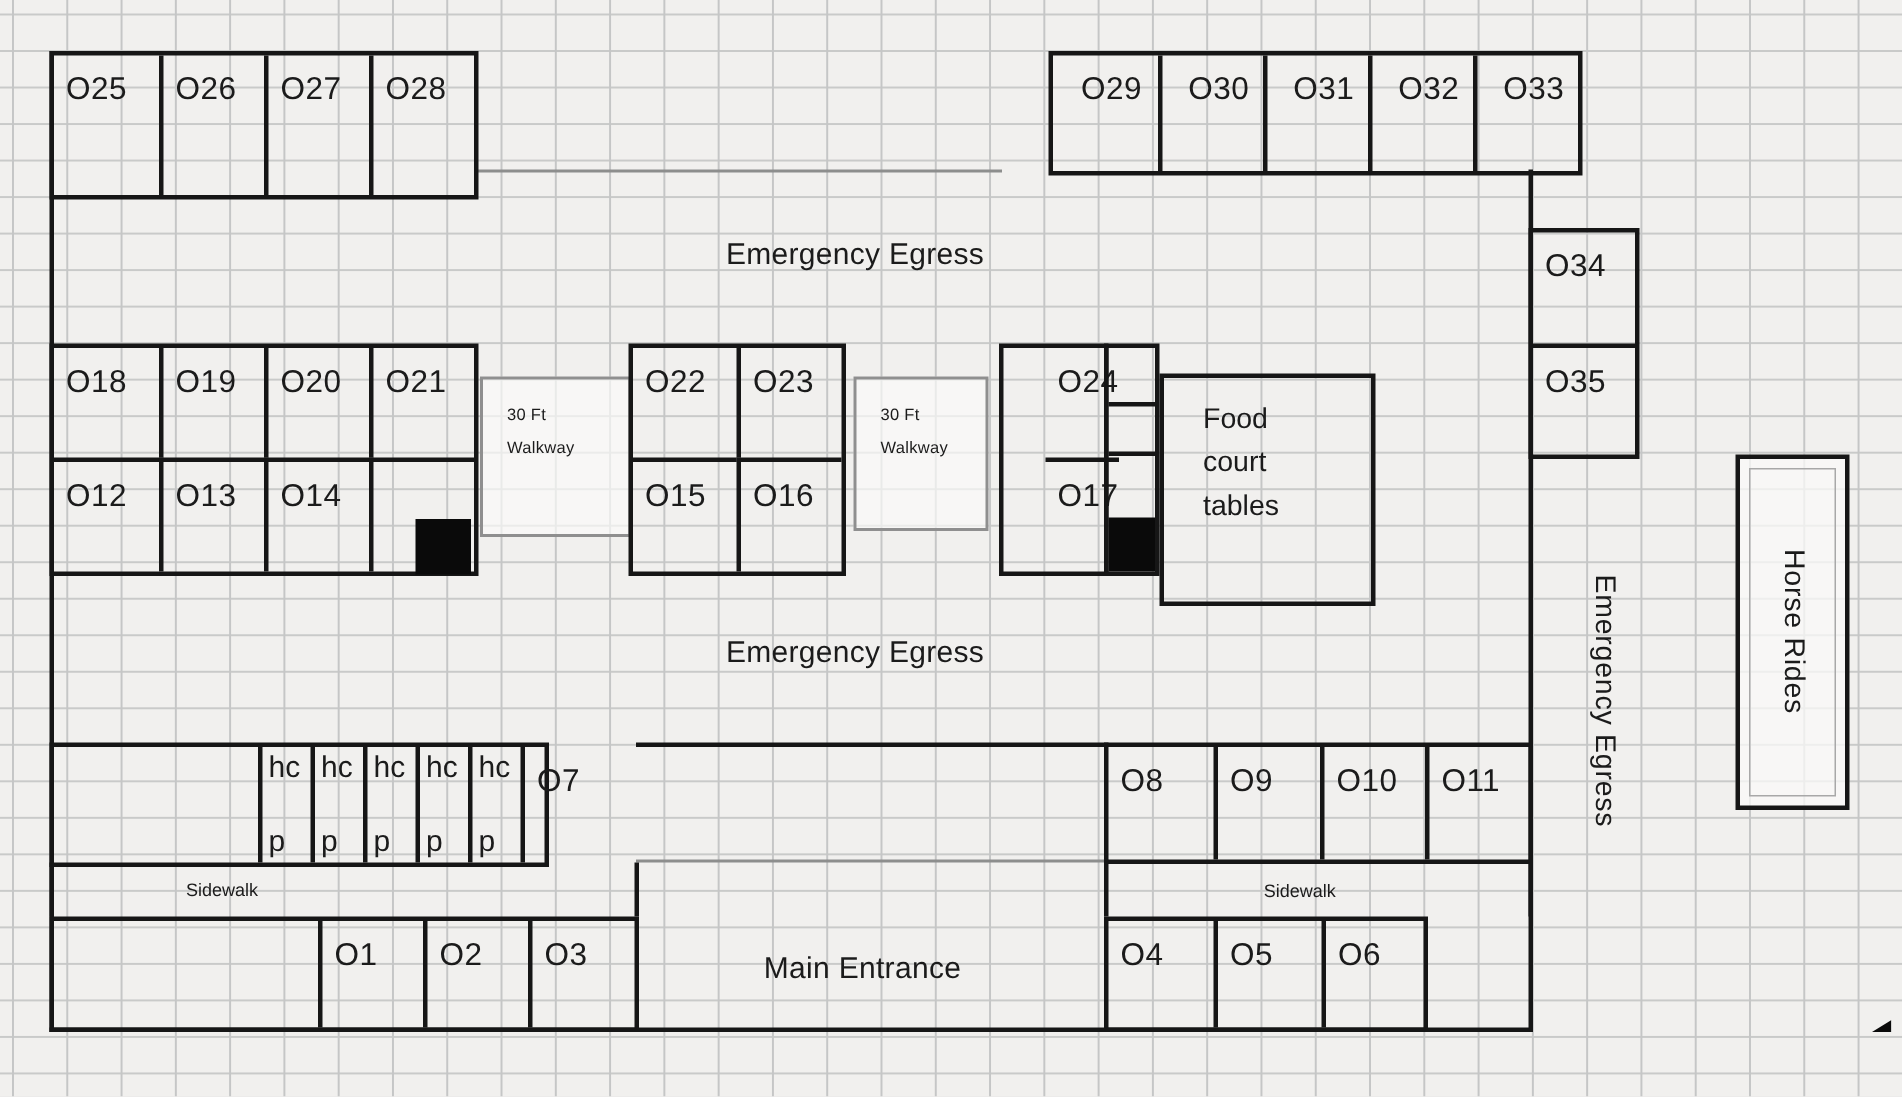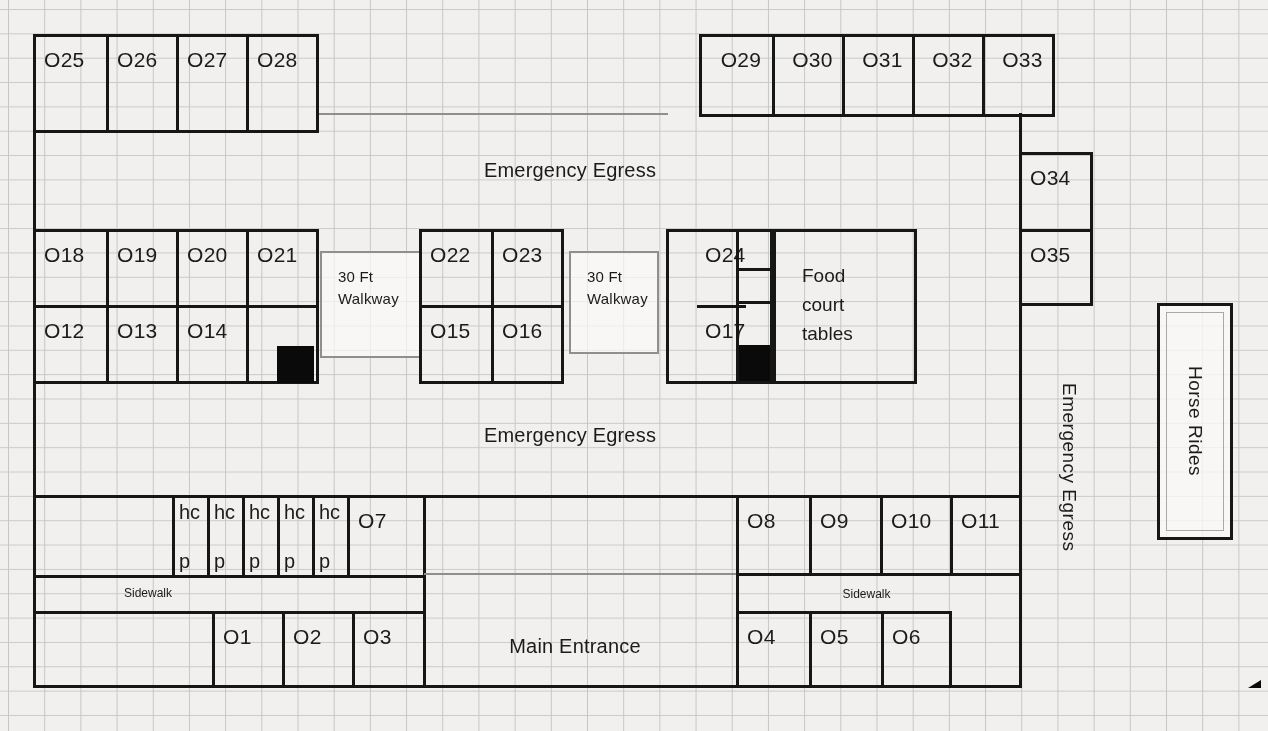--- a/index.html
+++ b/index.html
@@ -20,27 +20,27 @@
   .bl{border-left:3px solid #161616;}
   .bt{border-top:3px solid #161616;}
   .hcell{box-sizing:border-box;display:flex;flex-direction:column;justify-content:space-between;
          padding:3px 2px 2px 4px;font-size:20px;}
   .lbl{position:absolute;font-size:20px;letter-spacing:.2px;}
   .center{text-align:center;}
   .wline{position:absolute;background:#161616;}
   .gline{position:absolute;background:#8d8e8d;}
   .walk{position:absolute;box-sizing:border-box;border:2px solid #8f8f8f;
         background:rgba(251,251,249,.68);padding:13px 0 0 16px;
-        font-size:15px;line-height:22px;letter-spacing:.2px;}
+        font-size:11px;line-height:22px;letter-spacing:.2px;}
   .sqm{position:absolute;background:#0a0a0a;}
   .vtext{writing-mode:vertical-rl;text-orientation:mixed;font-size:19px;letter-spacing:.5px;}
   .sidewalk{position:absolute;box-sizing:border-box;border-left:3px solid #161616;
             border-right:3px solid #161616;display:flex;align-items:center;font-size:12px;}
   .fcourt{position:absolute;box-sizing:border-box;border:3px solid #161616;
-          padding:29px 0 0 26px;font-size:19px;line-height:29px;}
+          padding:13px 0 0 26px;font-size:19px;line-height:29px;margin-top:20px;}
   .fcourt div{display:block;}
 </style>
 </head>
 <body>
 
 <div id="canvas">
 
   <div class="wline" style="left:33px;top:34px;width:3px;height:654px;"></div>
   <div class="wline" style="left:1019px;top:113px;width:3px;height:575px;"></div>
   <div class="wline" style="left:33px;top:685px;width:989px;height:3px;"></div>
@@ -110,21 +110,21 @@
   </div>
 
   <div class="fcourt" style="left:773px;top:229px;width:144px;height:155px;">
     <div>Food</div>
     <div>court</div>
     <div>tables</div>
   </div>
 
   <div class="lbl center" style="left:395px;top:424px;width:350px;">Emergency Egress</div>
 
-  <div class="blk" style="left:33px;top:495px;width:393px;height:83px;grid-template-columns:136px 35px 35px 35px 35px 35px 1fr;">
+  <div class="blk" style="left:33px;top:495px;width:333px;height:83px;grid-template-columns:136px 35px 35px 35px 35px 35px 1fr;">
     <div class="c"></div>
     <div class="hcell bl">
       <span>hc</span>
       <span>p</span>
     </div>
     <div class="hcell bl">
       <span>hc</span>
       <span>p</span>
     </div>
     <div class="hcell bl">

